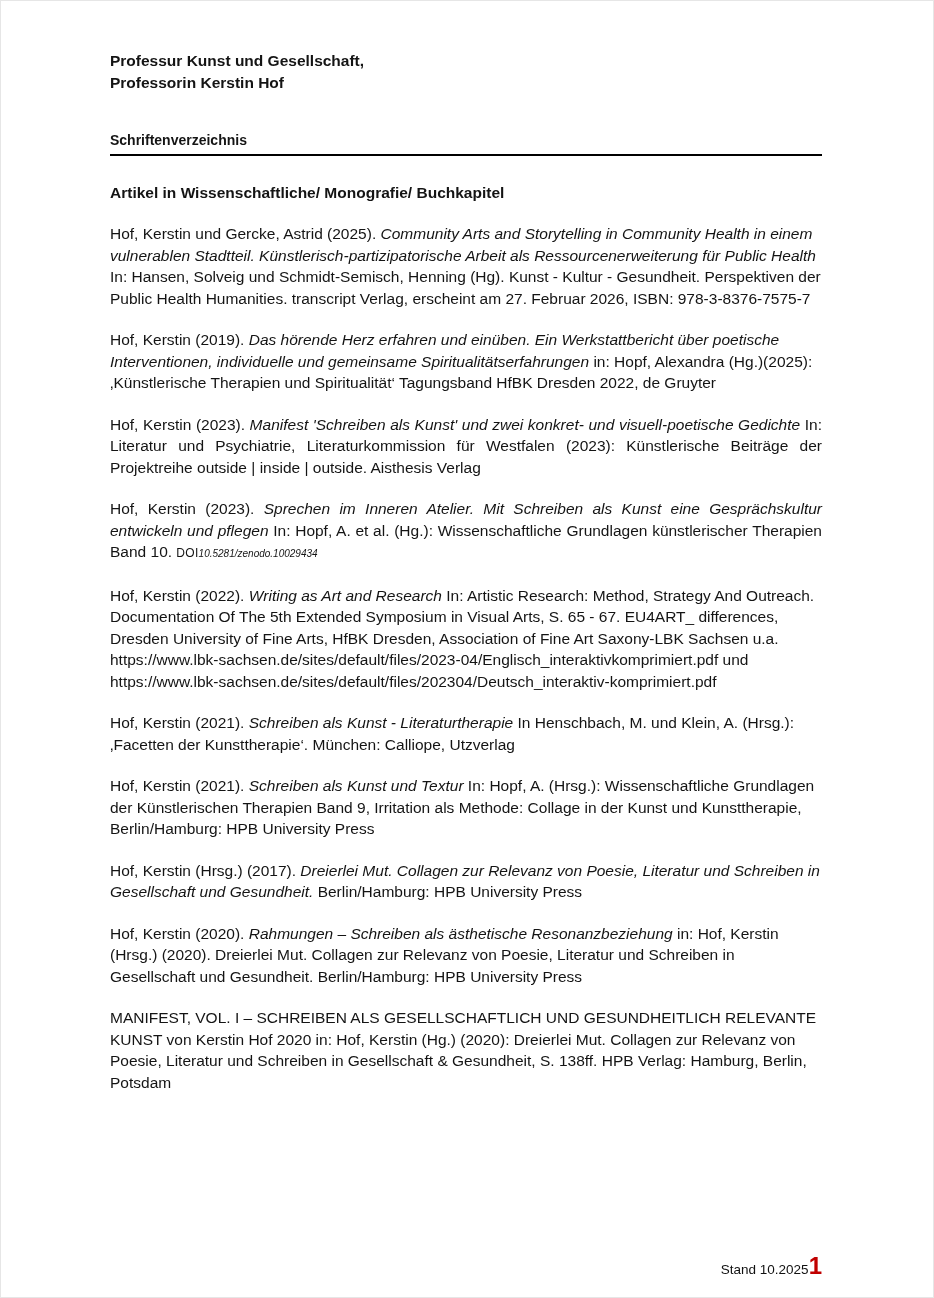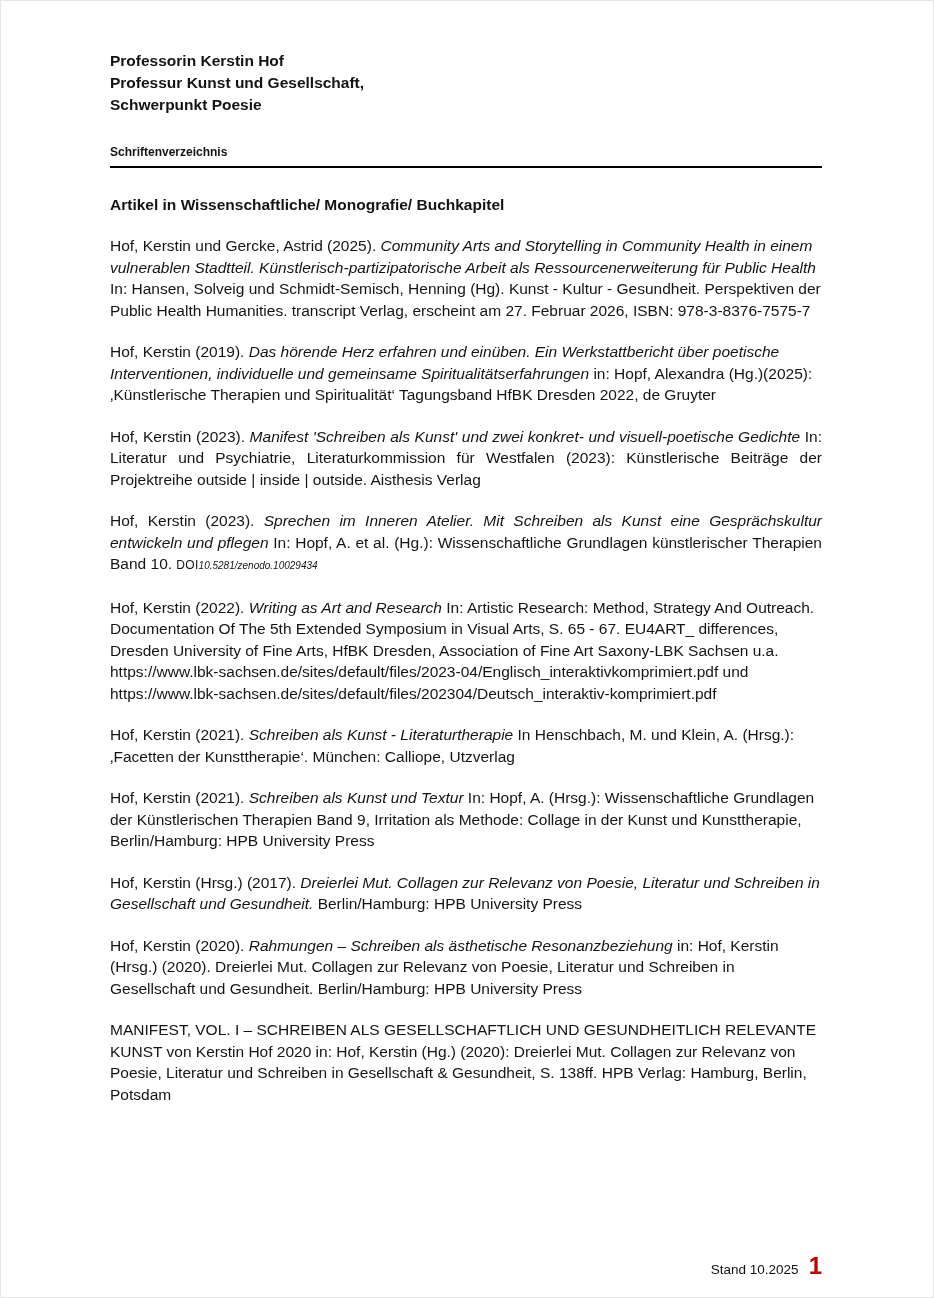--- a/index.html
+++ b/index.html
@@ -17,23 +17,23 @@
     left:110px;top:0;
     width:712px;
   }
   .header{
     margin-top:50px;
     font-weight:bold;
     font-size:15.5px;
     line-height:22px;
   }
   .doc-title{
-    margin-top:26px;
+    margin-top:36px;
     font-weight:bold;
-    font-size:12px;
+    font-size:14px;
     line-height:20px;
     border-bottom:2px solid #000;
     padding-bottom:4px;
   }
   .section-title{
     margin-top:26px;
     font-weight:bold;
     font-size:15.5px;
     line-height:21px;
   }
@@ -48,41 +48,39 @@
   .entry span.normal{font-style:normal;text-align:right;}
   .entry span.italic{font-style:italic;}
   .entry span.small{font-size:12px;letter-spacing:0.3px;}
   .entry span.small-italic{font-size:10px;font-style:italic;}
   .footer{
     position:absolute;
     right:112px;
     top:1252px;
     display:flex;
     align-items:baseline;
-    gap:10px;
   }
   .footer .stand{
     font-size:13.5px;
     color:#111;
   }
   .footer .pagenum{
     font-size:24px;
     font-weight:bold;
     color:#c00000;
   }
 </style>
 </head>
 <body>
 
 <div class="content">
 
   <div class="header">
+    <div>Professur Kunst und Gesellschaft,</div>
     <div>Professorin Kerstin Hof</div>
-    <div>Professur Kunst und Gesellschaft,</div>
-    <div>Schwerpunkt Poesie</div>
   </div>
 
   <div class="doc-title">Schriftenverzeichnis</div>
 
   <div class="section-title">Artikel in Wissenschaftliche/ Monografie/ Buchkapitel</div>
 
   <div class="entries">
       <p class="entry"><span class="normal">Hof, Kerstin und Gercke, Astrid (2025). </span><span class="italic">Community Arts and Storytelling in Community Health in einem vulnerablen Stadtteil. Künstlerisch-partizipatorische Arbeit als Ressourcenerweiterung für Public Health</span><span class="normal"> In: Hansen, Solveig und Schmidt-Semisch, Henning (Hg). Kunst - Kultur - Gesundheit. Perspektiven der Public Health Humanities. transcript Verlag, erscheint am 27. Februar 2026, ISBN: 978-3-8376-7575-7</span></p>
       <p class="entry"><span class="normal">Hof, Kerstin (2019). </span><span class="italic">Das hörende Herz erfahren und einüben. Ein Werkstattbericht über poetische Interventionen, individuelle und gemeinsame Spiritualitätserfahrungen</span><span class="normal"> in: Hopf, Alexandra (Hg.)(2025): ‚Künstlerische Therapien und Spiritualität‘ Tagungsband HfBK Dresden 2022, de Gruyter</span></p>
       <p class="entry justify"><span class="normal">Hof, Kerstin (2023). </span><span class="italic">Manifest 'Schreiben als Kunst' und zwei konkret- und visuell-poetische Gedichte</span><span class="normal"> In: Literatur und Psychiatrie, Literaturkommission für Westfalen (2023): Künstlerische Beiträge der Projektreihe outside | inside | outside. Aisthesis Verlag</span></p>

